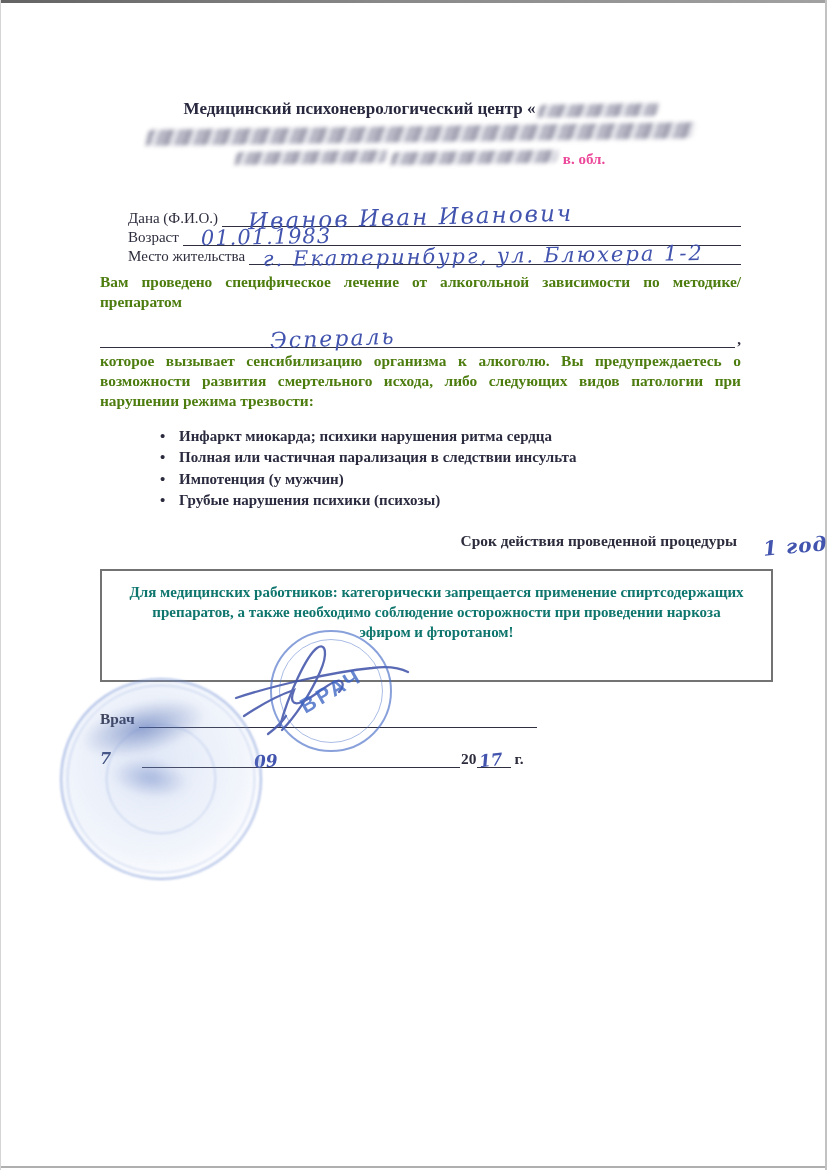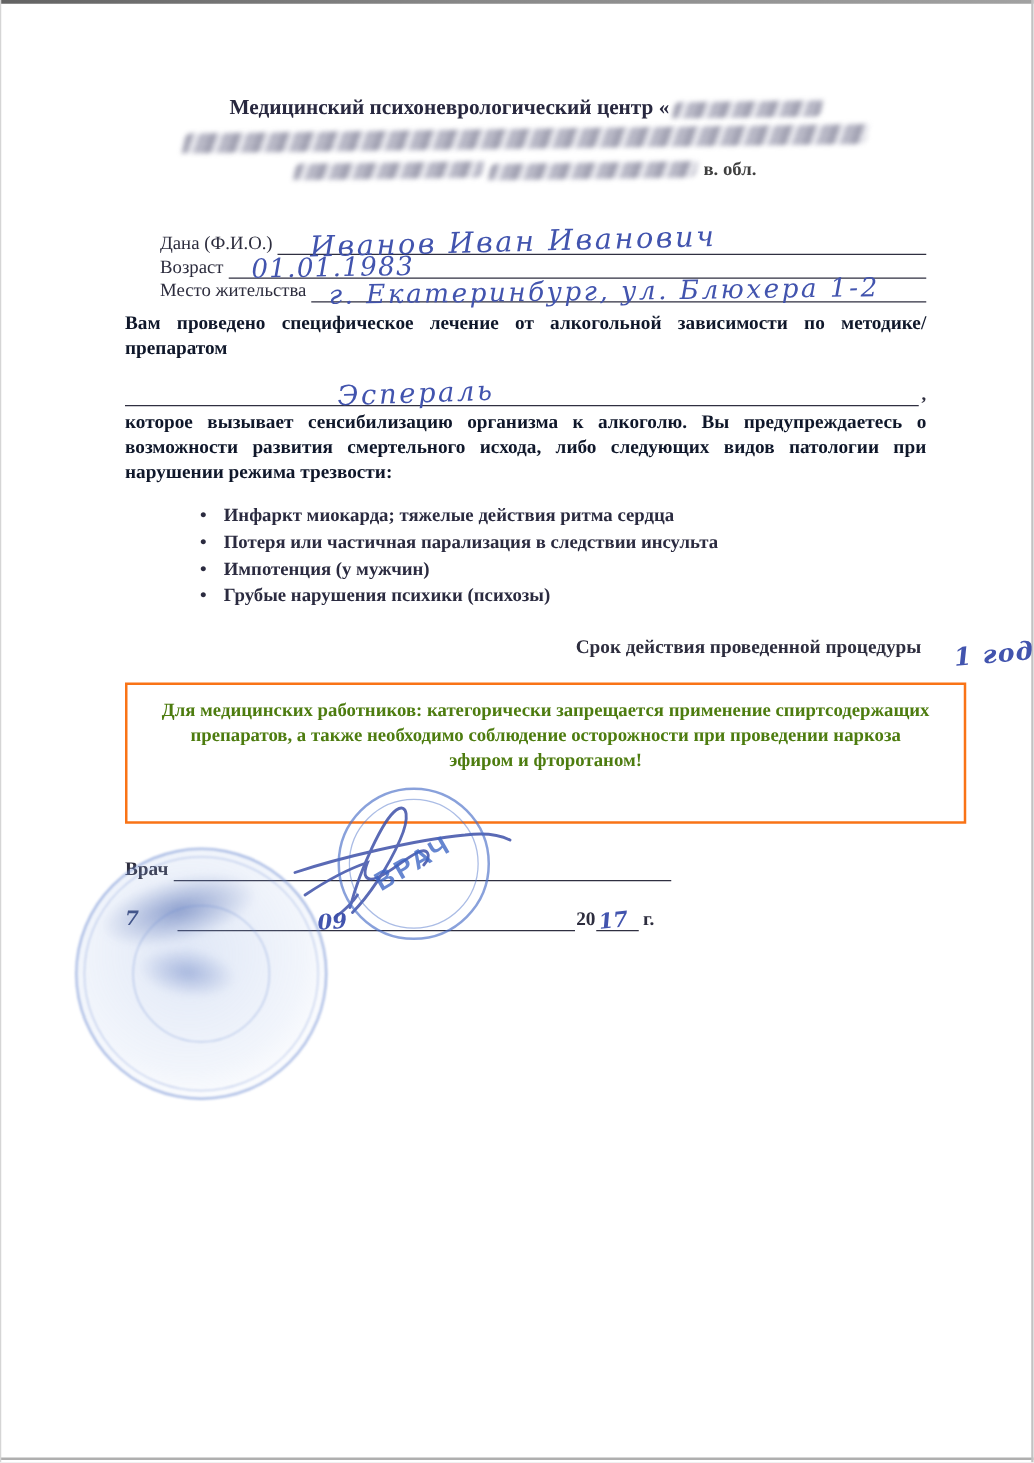--- a/index.html
+++ b/index.html
@@ -10,65 +10,65 @@
   }
   .scan-edge-top { position:absolute; top:0; left:0; right:0; height:3px;
     background:linear-gradient(to right,#3c3c3c,#6a6a6a 45%,#8a8a8a); opacity:.8; }
   .scan-edge-bottom { position:absolute; bottom:2px; left:0; right:0; height:2px; background:#9b9b9b; opacity:.8; }
   .scan-edge-right { position:absolute; top:0; bottom:0; right:0; width:2px; background:#c2c2c2; }
   .scan-edge-left { position:absolute; top:0; bottom:0; left:0; width:1px; background:#d5d5d5; }
 
   .content { position:absolute; left:100px; top:0; width:641px; }
 
   
-  .hdr { margin-top:76px; text-align:center; font-weight:bold; font-size:17px; color:#28283f; }
+  .hdr { margin-top:99px; text-align:center; font-weight:bold; font-size:17px; color:#28283f; }
   .hdr-line1 { white-space:nowrap; }
   .smudge {
     display:inline-block; vertical-align:middle; border-radius:3px;
     background:repeating-linear-gradient(96deg, rgba(85,85,115,.55) 0 6px, rgba(150,150,175,.22) 6px 11px, rgba(105,105,135,.48) 11px 19px);
     filter:blur(2px); transform:skewX(-14deg) rotate(-.8deg);
   }
   .sm1 { width:118px; height:13px; margin-left:4px; }
   .hdr-line2 { margin:7px auto 0; width:545px; height:16px; }
-  .hdr-line3 { margin-top:9px; display:flex; justify-content:center; align-items:center; gap:6px;
-    font-weight:bold; font-size:15px; color:#404040; }
+  .hdr-line3 { margin-top:9px; display:flex; justify-content:center; align-items:flex-start; gap:6px;
+    font-weight:bold; font-size:15px; color:#ec4899; }
   .sm3a { width:150px; height:13px; } .sm3b { width:165px; height:13px; }
 
   
   .fields { margin-top:40px;margin-left:28px; }
   .frow { display:flex; align-items:flex-end; height:19px; font-size:15px; }
   .flabel { flex:none; padding-right:4px; white-space:nowrap; }
   .line { border-bottom:1.6px solid #2f2f40; position:relative; }
   .grow { flex:1; }
 
   .hand { font-family:"DejaVu Serif", serif; font-style:italic; color:#4254ae; white-space:nowrap; }
   .hv { position:absolute; bottom:-3px; line-height:1; }
   .hv-name    { left:26px;  font-size:23px; letter-spacing:2px; transform:rotate(-1.5deg); }
   .hv-age     { left:18px;  font-size:21px; letter-spacing:1px; transform:rotate(-1deg); }
   .hv-address { left:14px;  font-size:21px; letter-spacing:2px; transform:rotate(-.8deg); }
   .hv-method  { left:170px; font-size:22px; letter-spacing:2px; transform:rotate(-2deg); }
   .hv-term    { left:22px;  font-size:20px; letter-spacing:1px; transform:rotate(-5deg); bottom:-4px; }
   .hv-month   { left:112px; font-size:17px; transform:rotate(-4deg); }
   .hv-year    { left:2px;   font-size:17px; transform:rotate(-6deg); bottom:-2px; }
 
   
-  .para { margin-top:7px; font-weight:bold; font-size:15.4px; line-height:20px; text-align:justify; color:#0f172a; }
+  .para { margin-top:7px; font-weight:bold; font-size:15.4px; line-height:20px; text-align:justify; color:#4d7c0f; }
   .blankrow { display:flex; align-items:flex-end; height:21px; font-size:15px; }
   .comma { flex:none; font-weight:bold; padding-left:2px; }
 
   ul.bullets { margin:4px 0 0; padding:0 0 0 60px; list-style:none; }
   ul.bullets li { position:relative; padding-left:19px; font-weight:bold; font-size:15px;
     line-height:19px; margin:2.5px 0; color:#2b2b40; }
   ul.bullets li::before { content:"•"; position:absolute; left:0; top:0; font-size:15px; }
 
   .term-row { margin-top:22px; display:flex; align-items:flex-end; height:21px;
     font-weight:bold; font-size:15.4px;flex-direction:column; }
 
-  .warnbox { margin-top:16px; width:617px; border:2px solid #f97316; padding:11px 26px 38px;
-    text-align:center; font-weight:bold; font-size:15px; line-height:20px; color:#4d7c0f; }
+  .warnbox { margin-top:16px; width:617px; border:2px solid #737373; padding:11px 26px 38px;
+    text-align:center; font-weight:bold; font-size:15px; line-height:20px; color:#0f766e; }
 
   .doc-row { margin-top:26px; display:flex; align-items:flex-end; height:20px;
     font-weight:bold; font-size:15.4px; }
   .doc-line { width:398px; }
 
   .date-row { margin-top:20px; display:flex; align-items:flex-end; height:20px;
     font-weight:bold; font-size:15.4px; }
   .day { flex:none; width:42px; position:relative; }
   .day .hand { font-size:16px; color:#33406e; }
   .month-line { width:318px; }
@@ -153,22 +153,22 @@
     <div class="blankrow">
       <span class="line grow">
         <span class="hand hv hv-method">Эспераль</span>
       </span>
       <span class="comma">,</span>
     </div>
 
     <p class="para" style="margin-top:3px">которое вызывает сенсибилизацию организма к алкоголю. Вы предупреждаетесь о возможности развития смертельного исхода, либо следующих видов патологии при нарушении режима трезвости:</p>
 
     <ul class="bullets">
-      <li>Инфаркт миокарда; тяжелые действия ритма сердца</li>
-      <li>Потеря или частичная парализация в следствии инсульта</li>
+      <li>Инфаркт миокарда; психики нарушения ритма сердца</li>
+      <li>Полная или частичная парализация в следствии инсульта</li>
       <li>Импотенция (у мужчин)</li>
       <li>Грубые нарушения психики (психозы)</li>
     </ul>
 
     <div class="term-row">
       <span class="flabel">Срок действия проведенной процедуры</span>
       <span class="line grow">
         <span class="hand hv hv-term">1 год</span>
       </span>
     </div>

